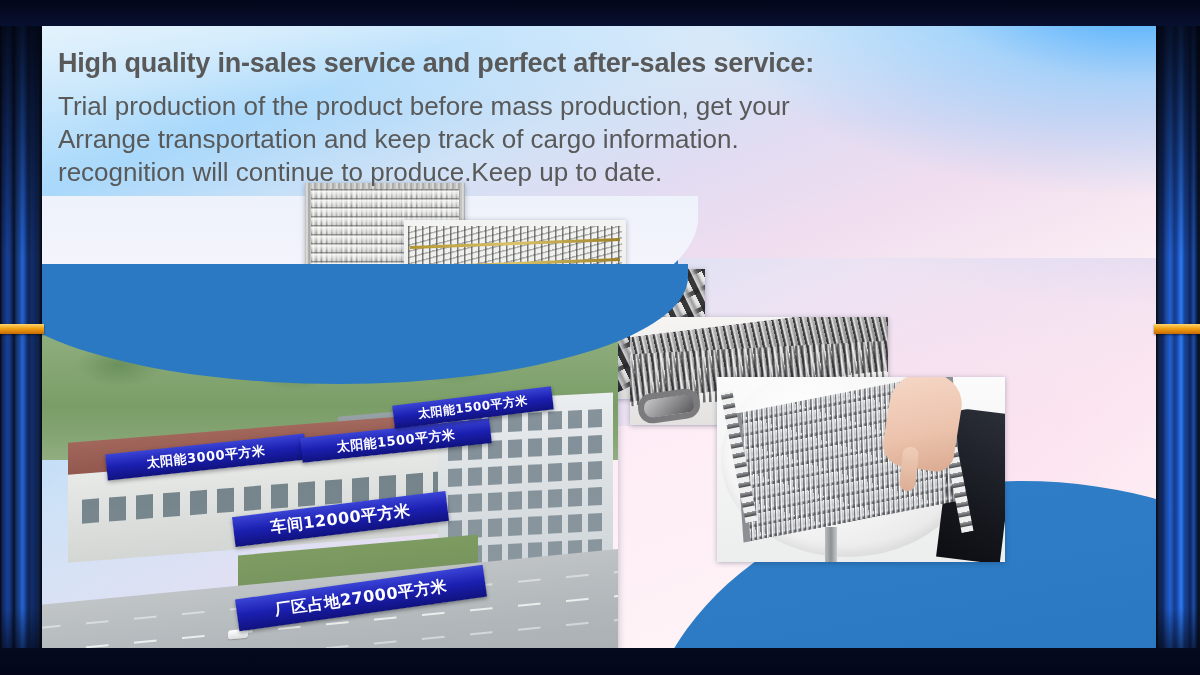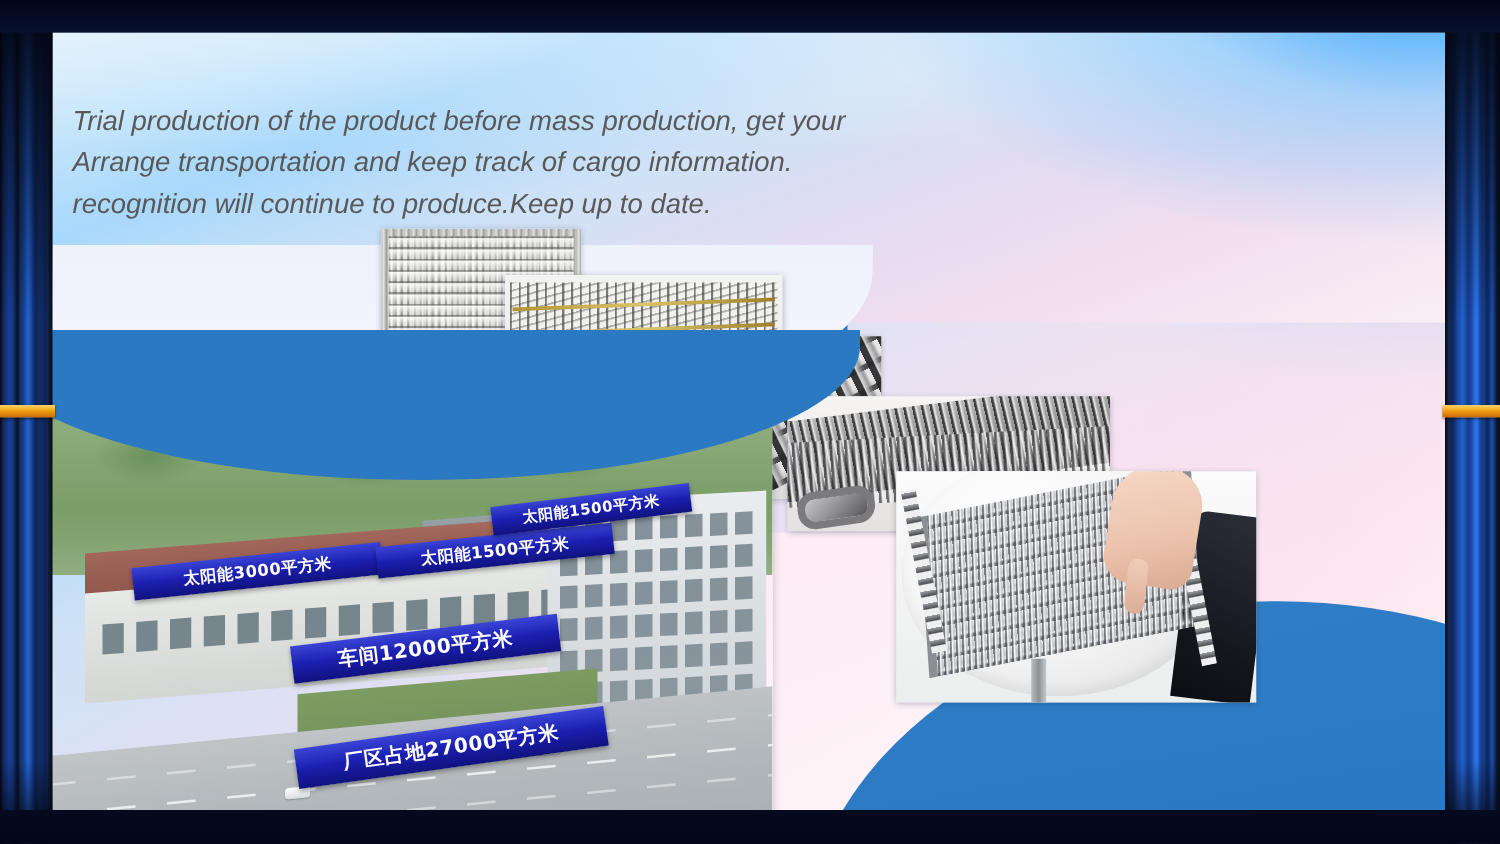--- a/index.html
+++ b/index.html
@@ -159,24 +159,23 @@
     background:linear-gradient(180deg,#eef2fb 0%,#f6f5fc 70%,#f8f6fc 100%);
   }
 
   .headline{
     position:absolute; left:20px; top:22px; width:1020px;
     font-size:27px; font-weight:bold; color:#595959;
     letter-spacing:-0.2px; white-space:nowrap;
     z-index:22;
   }
   .bodytext{
-    position:absolute; left:20px; top:54px; width:950px;
-    font-size:22px; color:#595959; line-height:33px;
+    position:absolute; left:20px; top:64px; width:950px;
+    font-size:26px; color:#595959; line-height:33px;
     z-index:22;
-    font-style:italic;
   }
   .bodytext div{ white-space:nowrap; }
 
   
   .photo{
     position:absolute;
     overflow:hidden;
     background:#e9e9ea;
     box-shadow:0 1px 5px rgba(25,40,70,0.32);
     z-index:20;
@@ -476,20 +475,21 @@
 
     <div class="blue-ellipse"></div>
 
     <div class="card">
       <div class="card-glow"></div>
     </div>
     <div class="card-arc">
       <div class="card-arc-tint"></div>
     </div>
 
+    <h1 class="headline">High quality in-sales service and perfect after-sales service:</h1>
     <div class="bodytext">
       <div>Trial production of the product before mass production, get your</div>
       <div>Arrange transportation and keep track of cargo information.</div>
       <div>recognition will continue to produce.Keep up to date.</div>
     </div>
 
     <div class="photo" id="p1">
       <div class="inner">
         <div class="rows"></div>
         <div class="base"></div>

